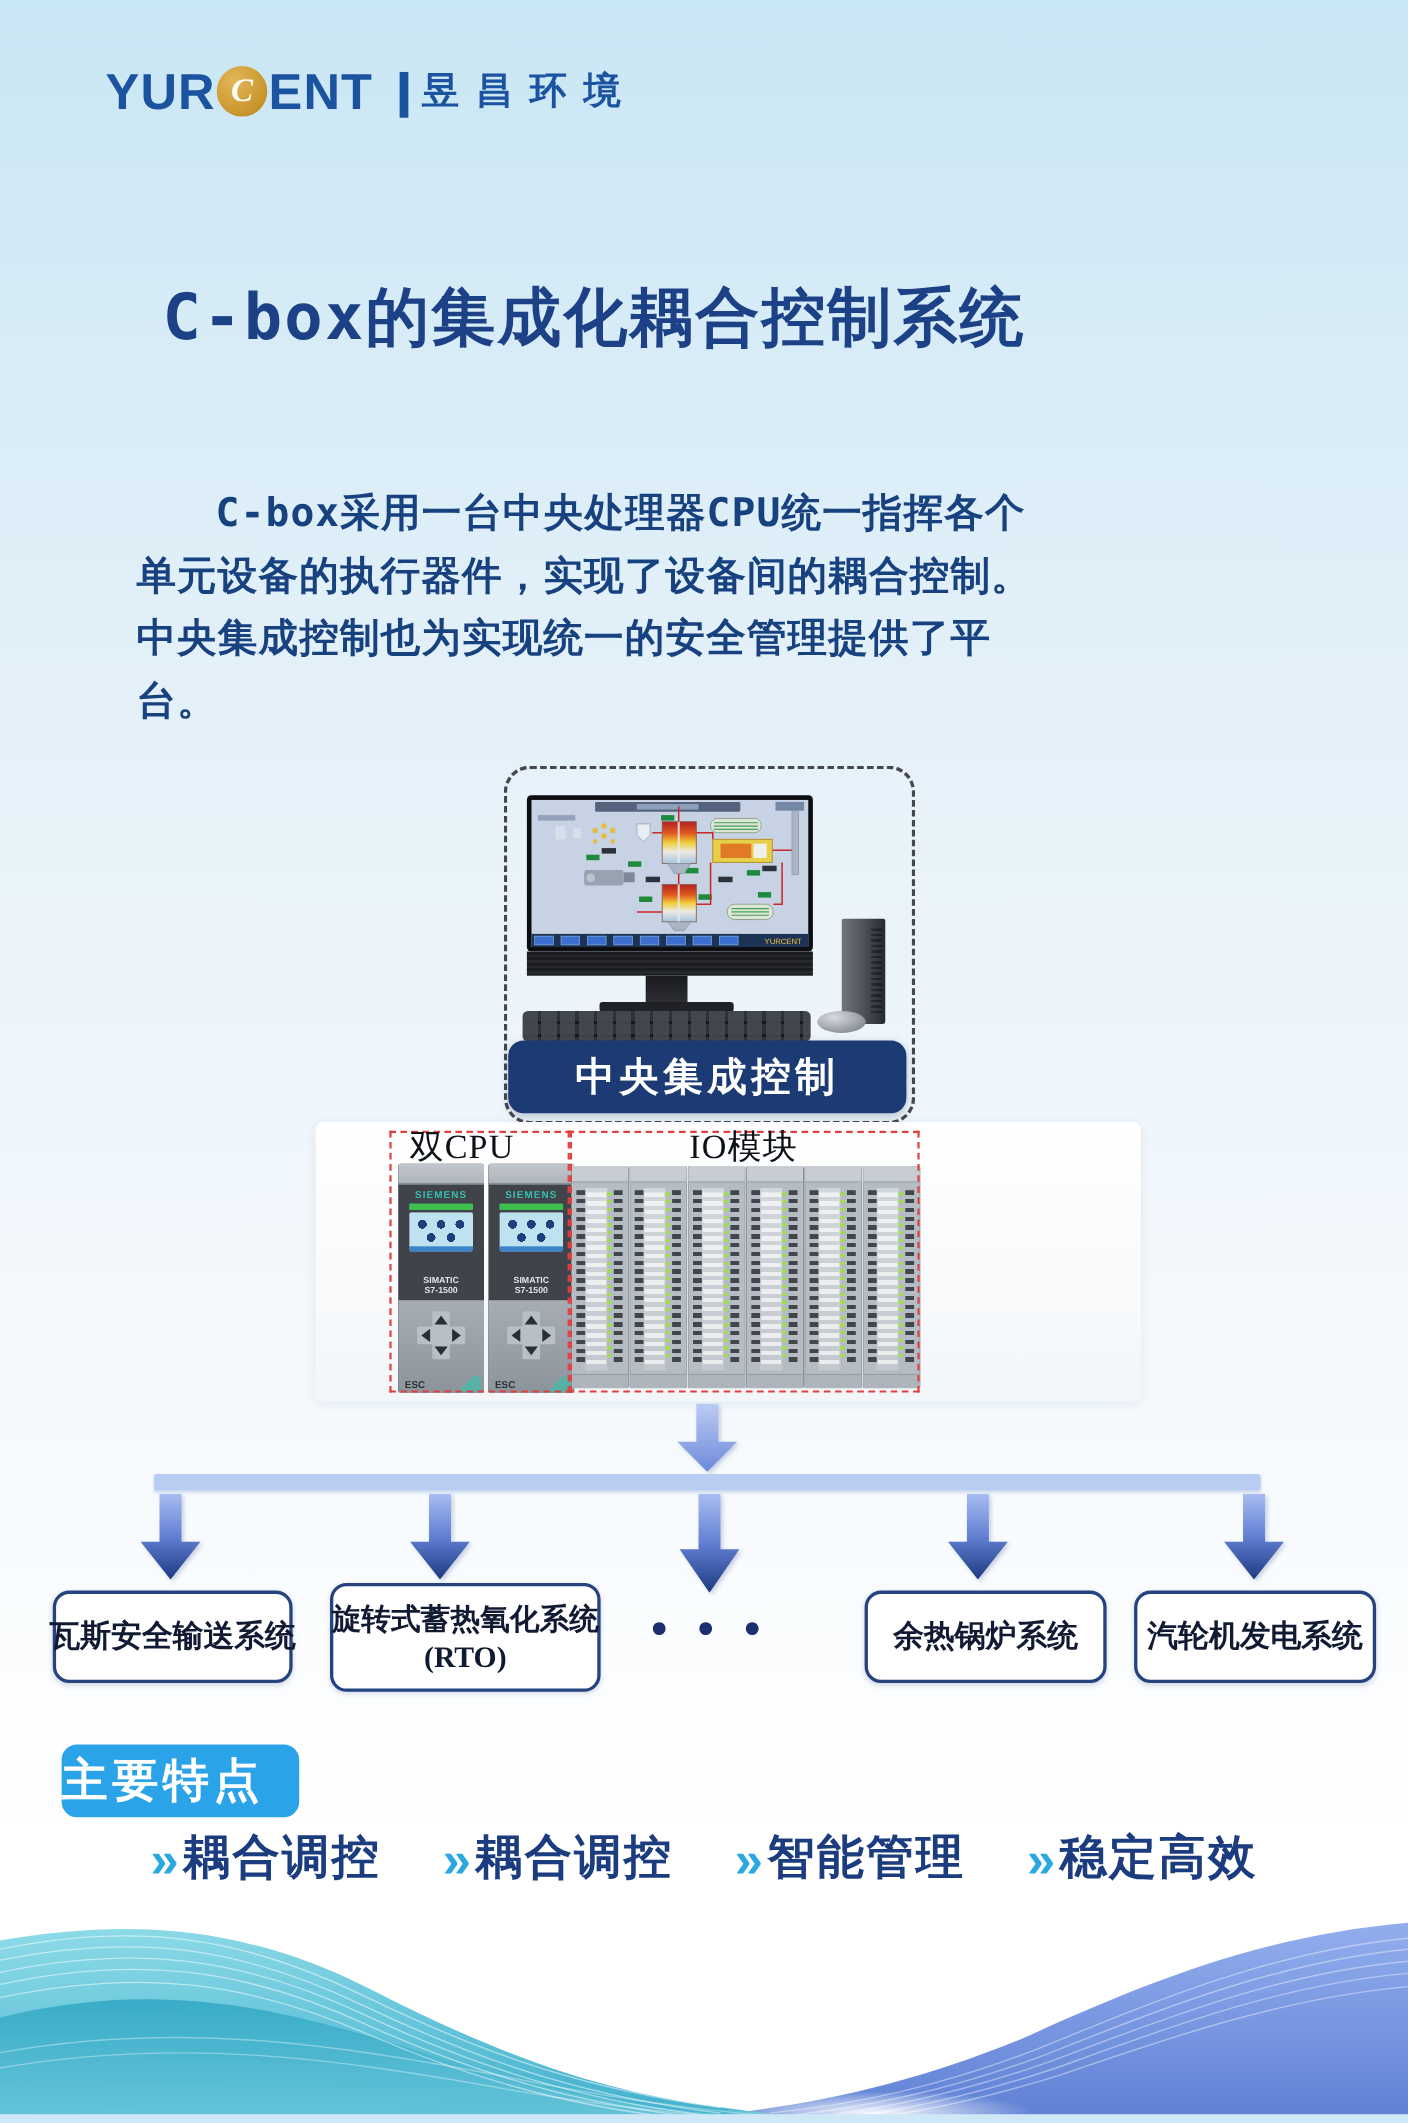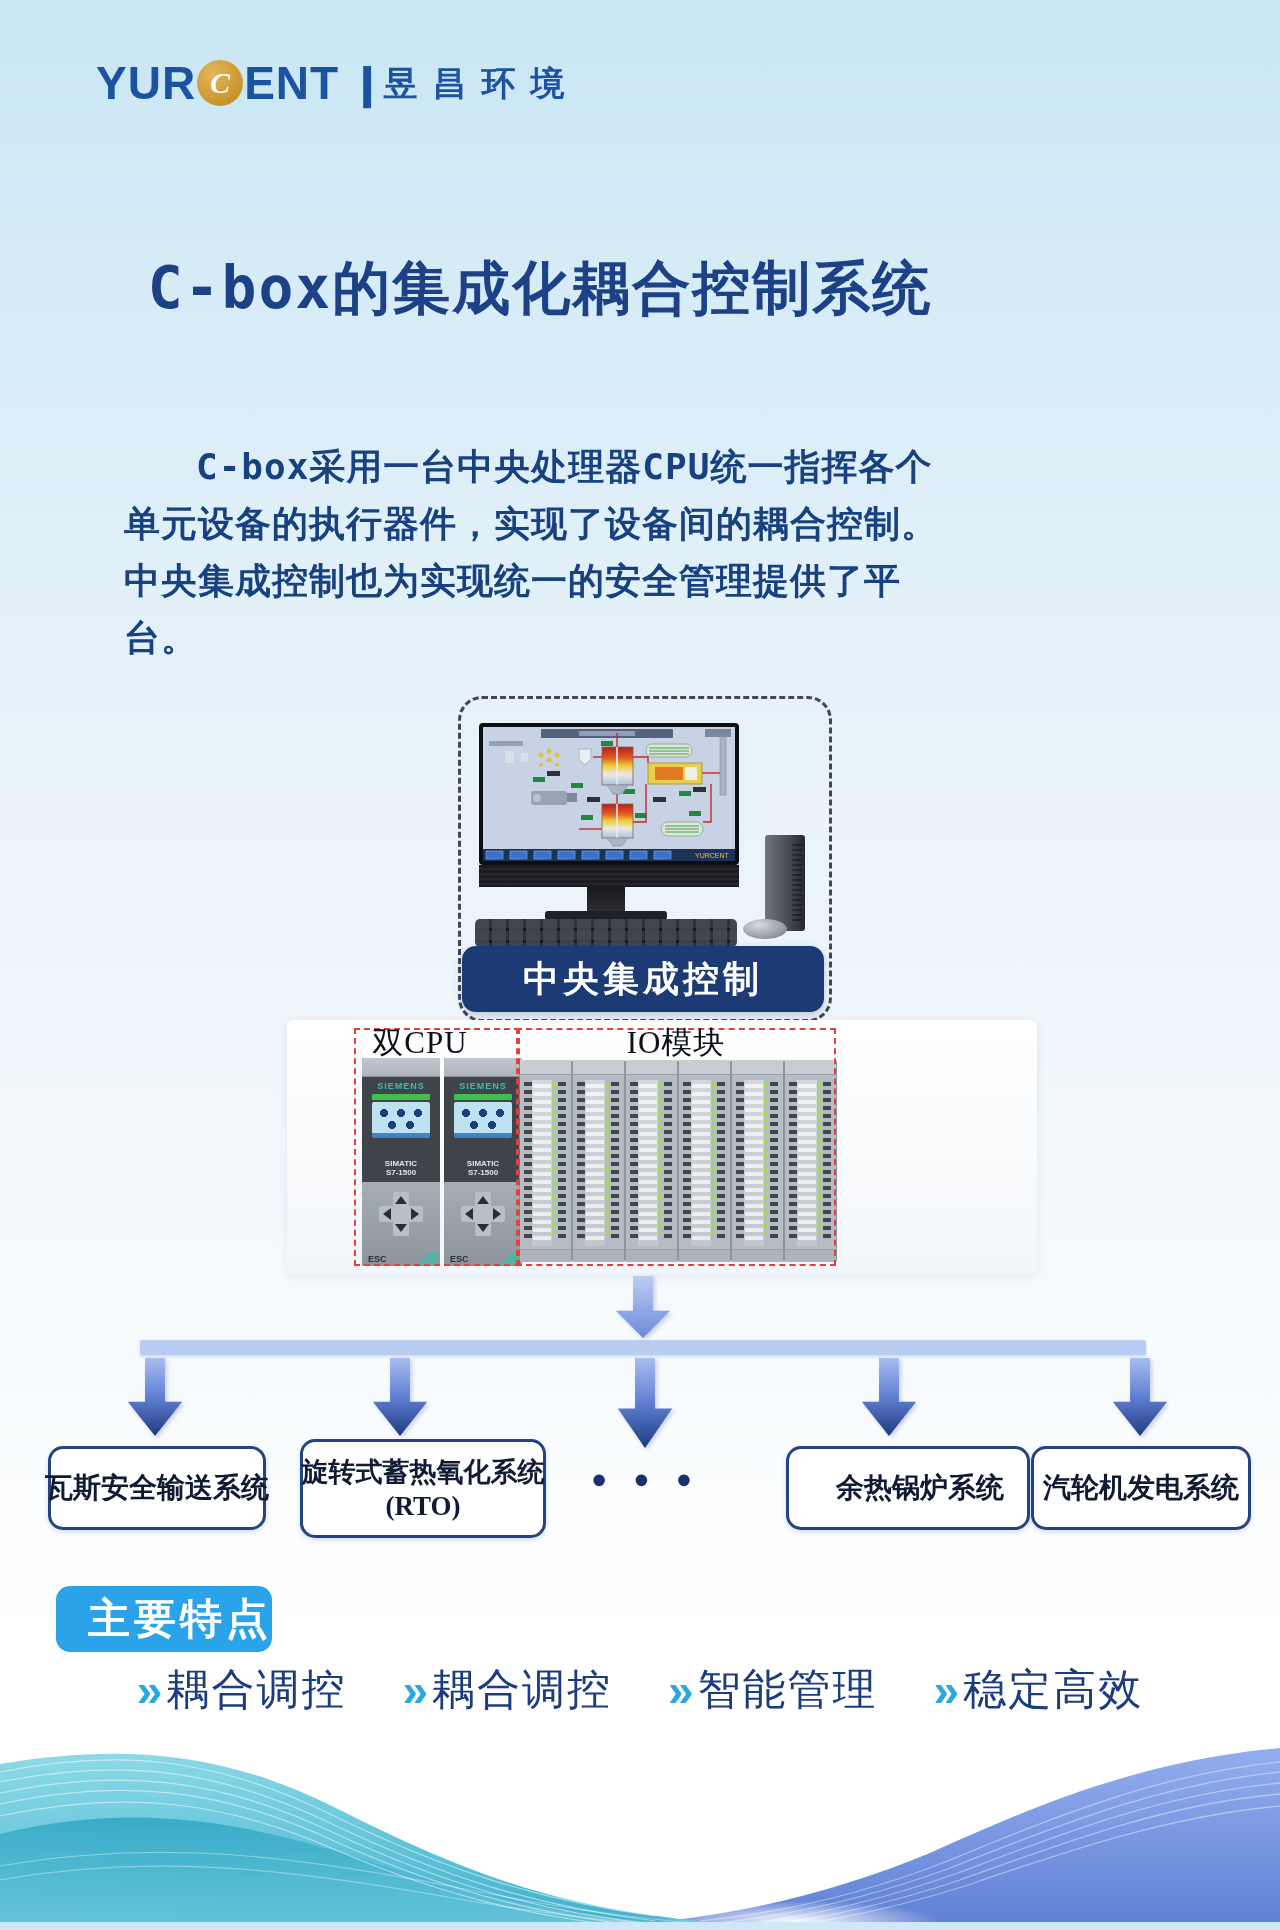--- a/index.html
+++ b/index.html
@@ -91,26 +91,26 @@
     box-shadow:0 2px 3px rgba(100,130,190,.25);}
   
   .sys-box{position:absolute;background:#fff;border:3px solid #25437f;border-radius:15px;
     display:flex;flex-direction:column;align-items:center;justify-content:center;
     box-shadow:0 2px 5px rgba(40,70,130,.18);}
   .sys-box span{font-family:"Liberation Serif","DejaVu Serif",serif;font-weight:700;color:#101b33;font-size:28px;line-height:34px;white-space:nowrap;}
   .dots{position:absolute;left:548px;top:1464px;width:200px;text-align:center;
     color:#1b2f6e;font-size:27px;letter-spacing:26px;padding-left:13px;box-sizing:border-box;}
   
   .badge{position:absolute;left:56px;top:1586px;width:216px;height:66px;border-radius:14px;background:#2ba3e8;
-    display:flex;align-items:center;justify-content:flex-end;}
+    display:flex;align-items:center;justify-content:flex-start;}
   .badge span{color:#fff;font-size:42px;font-weight:600;letter-spacing:4px;}
   .features-row{position:absolute;left:0;top:1664px;width:1280px;display:flex;justify-content:center;gap:56px;}
   .feature{display:flex;align-items:center;}
   .chev{color:#2aa8e0;font-size:46px;font-weight:700;margin-right:4px;line-height:1;}
-  .feat-label{color:#1b3c7e;font-size:43px;font-weight:400;letter-spacing:2px;line-height:1.2;}
+  .feat-label{color:#1b3c7e;font-size:43px;font-weight:700;letter-spacing:2px;line-height:1.2;}
   
   .waves{position:absolute;left:0;top:1738px;width:1280px;height:192px;}
 </style>
 </head>
 <body>
 
 <div id="canvas">
 
   <svg width="0" height="0" style="position:absolute" aria-hidden="true">
     <defs>
@@ -326,21 +326,21 @@
   </svg>
 
   <div class="sys-box" style="left:48px;top:1446px;width:212px;height:78px;">
     <span>瓦斯安全输送系统</span>
   </div>
   <div class="sys-box" style="left:300px;top:1439px;width:240px;height:93px;">
     <span style="font-size:27px;">旋转式蓄热氧化系统</span>
     <span style="font-size:27px;">(RTO)</span>
   </div>
   <div class="dots">●●●</div>
-  <div class="sys-box" style="left:786px;top:1446px;width:214px;height:78px;padding-left:24px;">
+  <div class="sys-box" style="left:786px;top:1446px;width:214px;height:78px;">
     <span>余热锅炉系统</span>
   </div>
   <div class="sys-box" style="left:1031px;top:1446px;width:214px;height:78px;">
     <span>汽轮机发电系统</span>
   </div>
 
   <div class="badge">
     <span>主要特点</span>
   </div>
   <div class="features-row">

